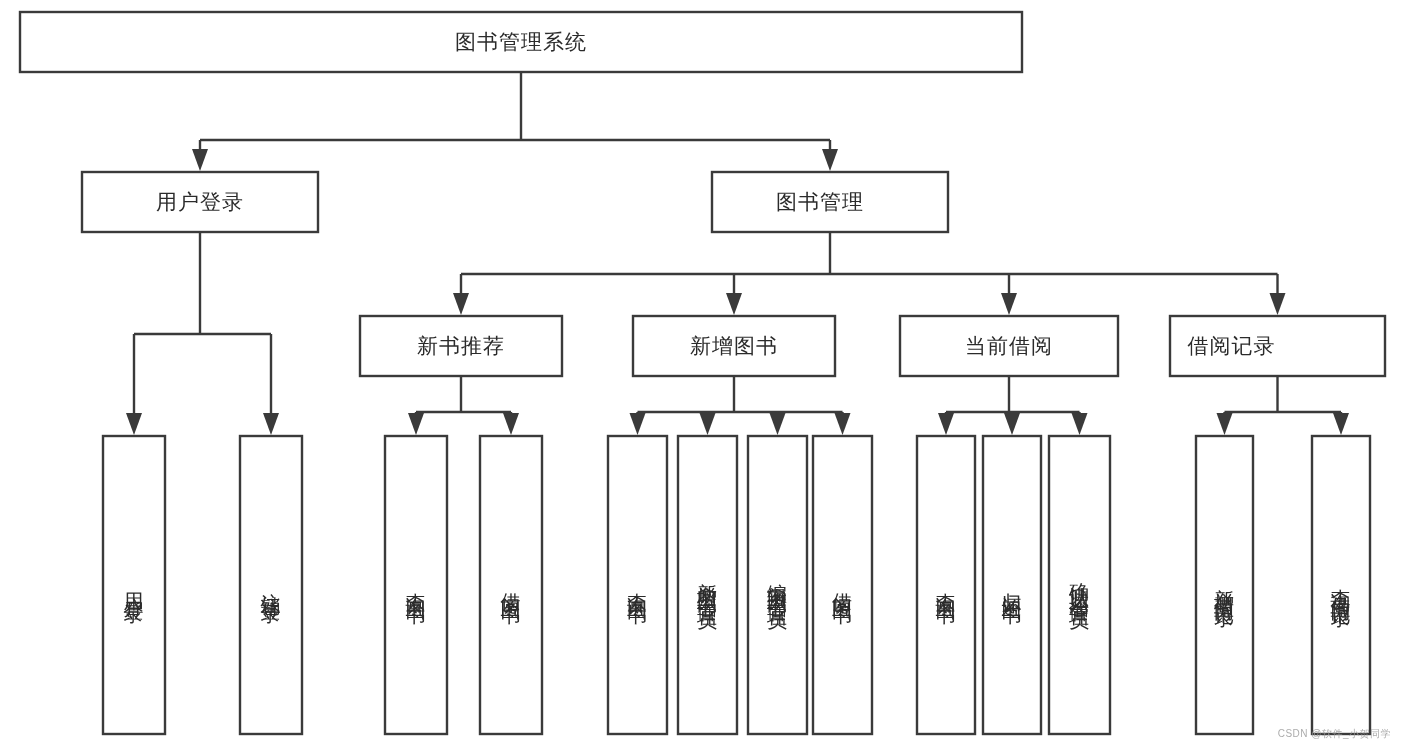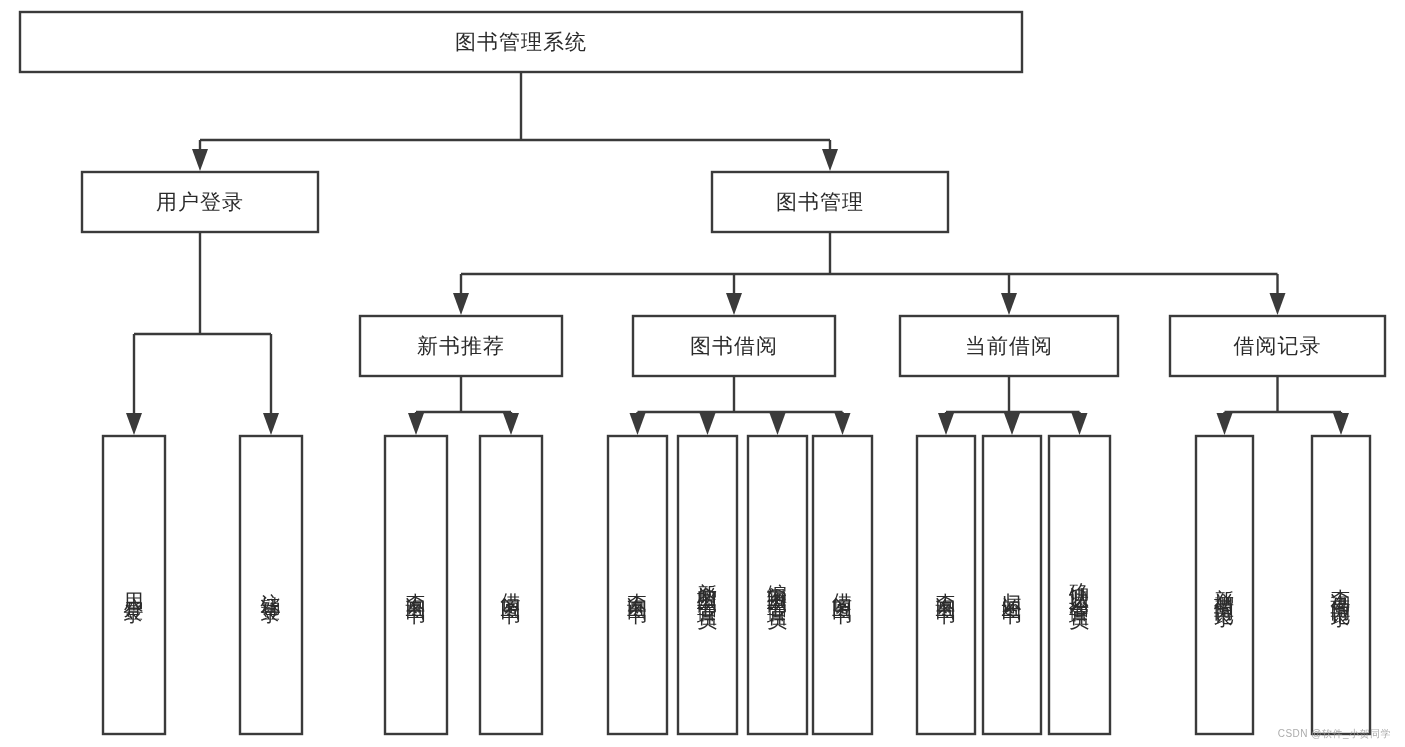--- a/index.html
+++ b/index.html
@@ -160,23 +160,23 @@
         <path class="connector" d="M 1341 412 L 1341 416"></path>
         <path class="arrow-head" d="M 1333 413 L 1349 413 L 1341 435 Z"></path>
       </g>
   </svg>
 
   <div id="labels-layer">
       <div class="node-label-h" style="left: 20px; top: 12px; width: 1002px; height: 60px;">图书管理系统</div>
       <div class="node-label-h" style="left: 82px; top: 172px; width: 236px; height: 60px;">用户登录</div>
       <div class="node-label-h" style="left: 712px; top: 172px; width: 216px; height: 60px;">图书管理</div>
       <div class="node-label-h" style="left: 360px; top: 316px; width: 202px; height: 60px;">新书推荐</div>
-      <div class="node-label-h" style="left: 633px; top: 316px; width: 202px; height: 60px;">图书借阅</div>
+      <div class="node-label-h" style="left: 633px; top: 316px; width: 202px; height: 60px;">新增图书</div>
       <div class="node-label-h" style="left: 900px; top: 316px; width: 218px; height: 60px;">当前借阅</div>
-      <div class="node-label-h" style="left: 1170px; top: 316px; width: 215px; height: 60px;">借阅记录</div>
+      <div class="node-label-h" style="left: 1124px; top: 316px; width: 215px; height: 60px;">借阅记录</div>
       <div class="node-label-v" style="left: 103px; top: 436px; width: 62px; height: 298px;">用户登录</div>
       <div class="node-label-v" style="left: 240px; top: 436px; width: 62px; height: 298px;">注销登录</div>
       <div class="node-label-v" style="left: 385px; top: 436px; width: 62px; height: 298px;">查询图书</div>
       <div class="node-label-v" style="left: 480px; top: 436px; width: 62px; height: 298px;">借阅图书</div>
       <div class="node-label-v" style="left: 608px; top: 436px; width: 59px; height: 298px;">查询图书</div>
       <div class="node-label-v" style="left: 678px; top: 436px; width: 59px; height: 298px;">新增图书（管理员）</div>
       <div class="node-label-v" style="left: 748px; top: 436px; width: 59px; height: 298px;">编辑图书（管理员）</div>
       <div class="node-label-v" style="left: 813px; top: 436px; width: 59px; height: 298px;">借阅图书</div>
       <div class="node-label-v" style="left: 917px; top: 436px; width: 58px; height: 298px;">查询图书</div>
       <div class="node-label-v" style="left: 983px; top: 436px; width: 58px; height: 298px;">归还图书</div>

